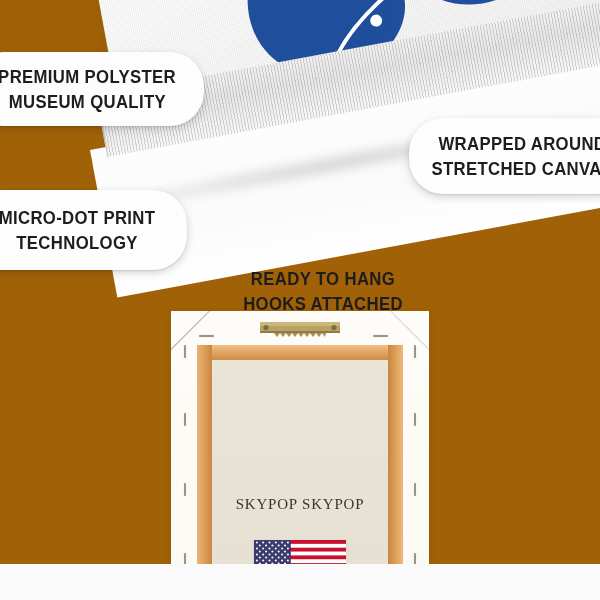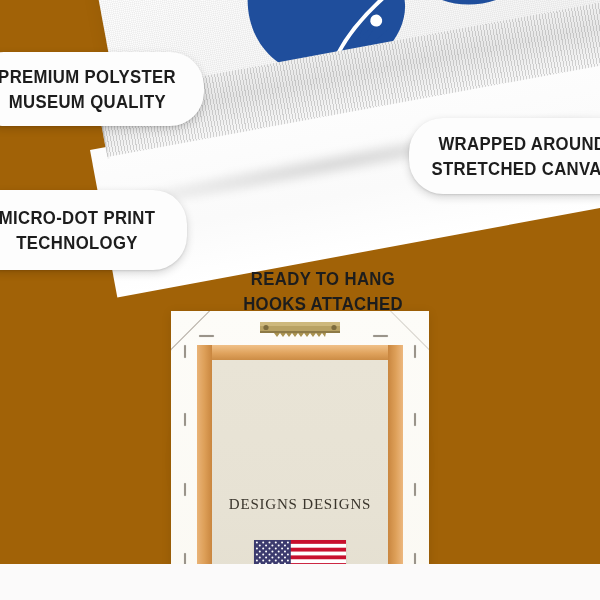--- a/index.html
+++ b/index.html
@@ -470,21 +470,21 @@
       </svg>
     </div>
 
     <div class="wood-frame">
       <div class="wood-bar wood-top"></div>
       <div class="wood-bar wood-left"></div>
       <div class="wood-bar wood-right"></div>
     </div>
 
     <div class="back-panel">
-      <div class="brand-text">DESIGNS DESIGNS</div>
+      <div class="brand-text">SKYPOP SKYPOP</div>
 
       <div class="flag">
         <svg viewBox="0 0 190 100" preserveAspectRatio="none" aria-hidden="true">
           <rect width="190" height="100" fill="#ffffff"></rect>
           <g fill="#c8102e">
             <rect y="0" width="190" height="7.7"></rect>
             <rect y="15.4" width="190" height="7.7"></rect>
             <rect y="30.8" width="190" height="7.7"></rect>
             <rect y="46.2" width="190" height="7.7"></rect>
             <rect y="61.5" width="190" height="7.7"></rect>

